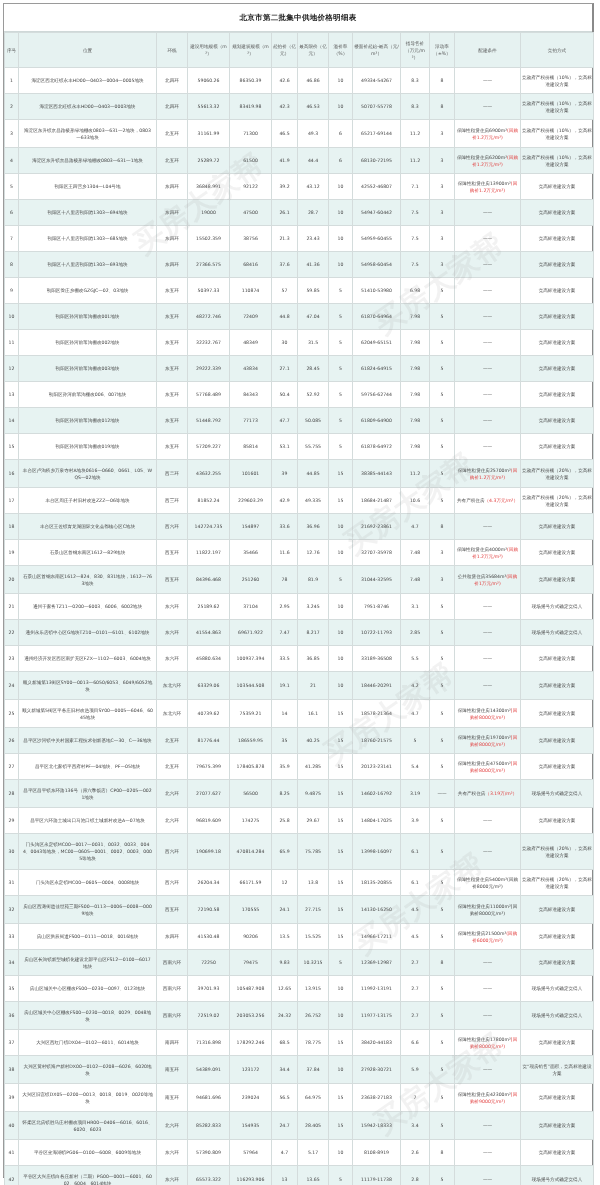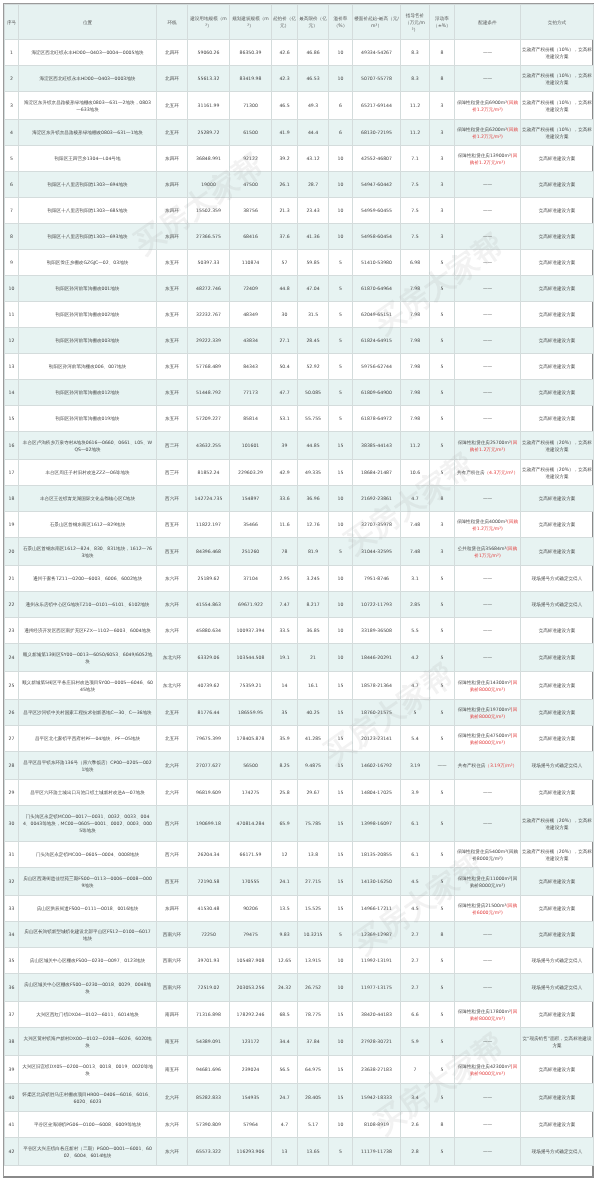--- a/index.html
+++ b/index.html
@@ -29,20 +29,21 @@
   .red { color: #e13a3a; }
   .wm {
     position: absolute; color: rgba(150,150,150,0.12); font-size: 30px; font-weight: bold;
     transform: rotate(-35deg); pointer-events: none; white-space: nowrap;
   }
 </style>
 </head>
 <body>
 
 <div class="frame">
+  <div class="title">北京市第二批集中供地价格明细表</div>
   <table>
     <colgroup>
       <col style="width:14px">
         <col style="width:138px">
         <col style="width:31px">
         <col style="width:42px">
       <col style="width:42px">
         <col style="width:26px">
         <col style="width:31px">
         <col style="width:24px">

